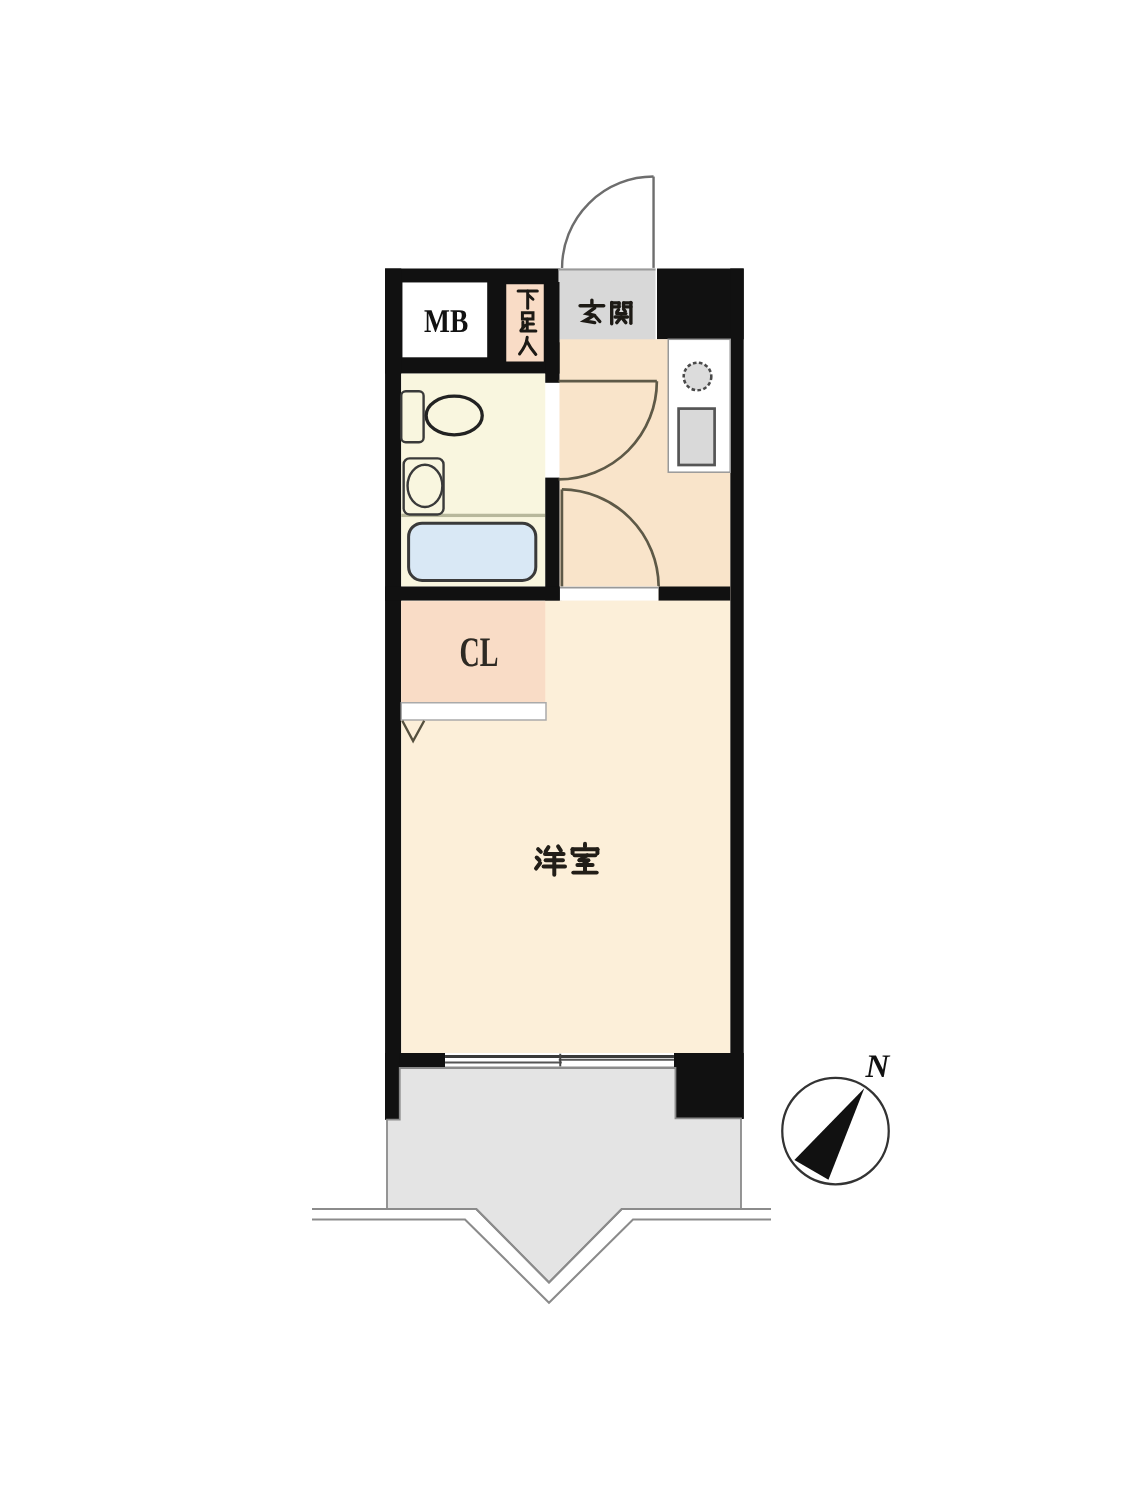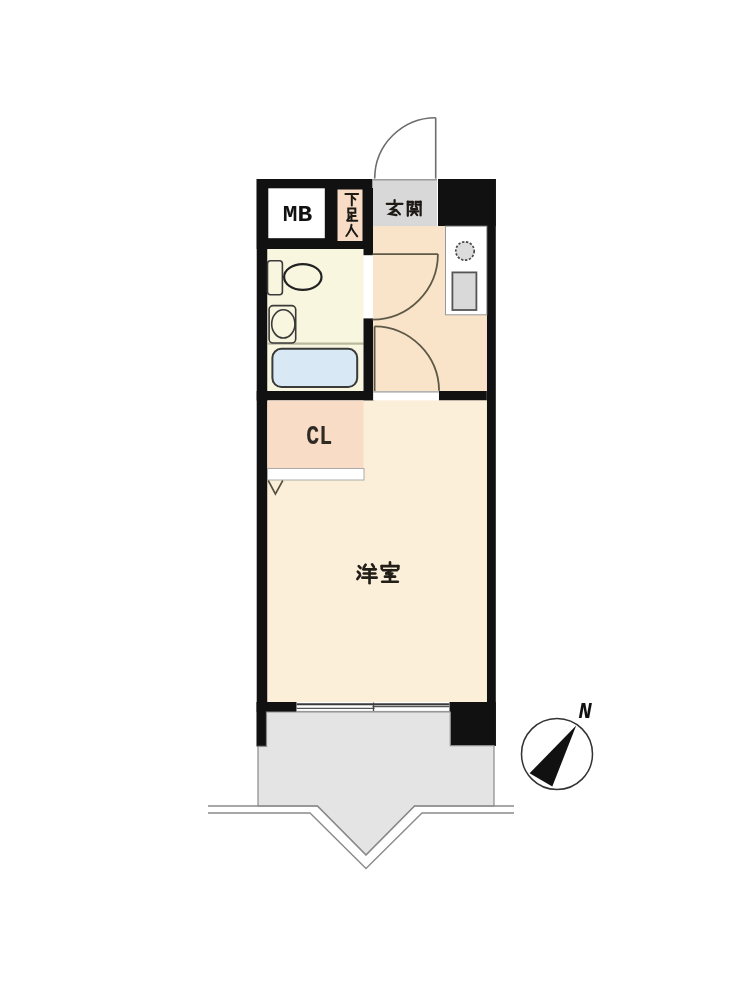--- a/index.html
+++ b/index.html
@@ -1,16 +1,16 @@
 <!DOCTYPE html>
 <html><head>
 <meta charset="utf-8">
 <style>
 html,body{margin:0;padding:0;background:#fff;}
-#canvas{width:640px;height:1000px;position:relative;font-family:Liberation Mono, monospace;text-align:center;}
+#canvas{width:640px;height:1000px;position:relative;font-family:Liberation Serif, serif;text-align:center;}
 </style>
 </head>
 <body>
 <div id="canvas">
 <svg width="752" height="1000" viewBox="0 0 752 1000" xmlns="http://www.w3.org/2000/svg">
 
 <rect x="0" y="0" width="752" height="1000" fill="#ffffff"></rect>
 
 <g fill="none" stroke="#6d6d6d" stroke-width="1.6">
 <path d="M 374.7 178.6 A 61 61 0 0 1 435.7 117.7"></path>

